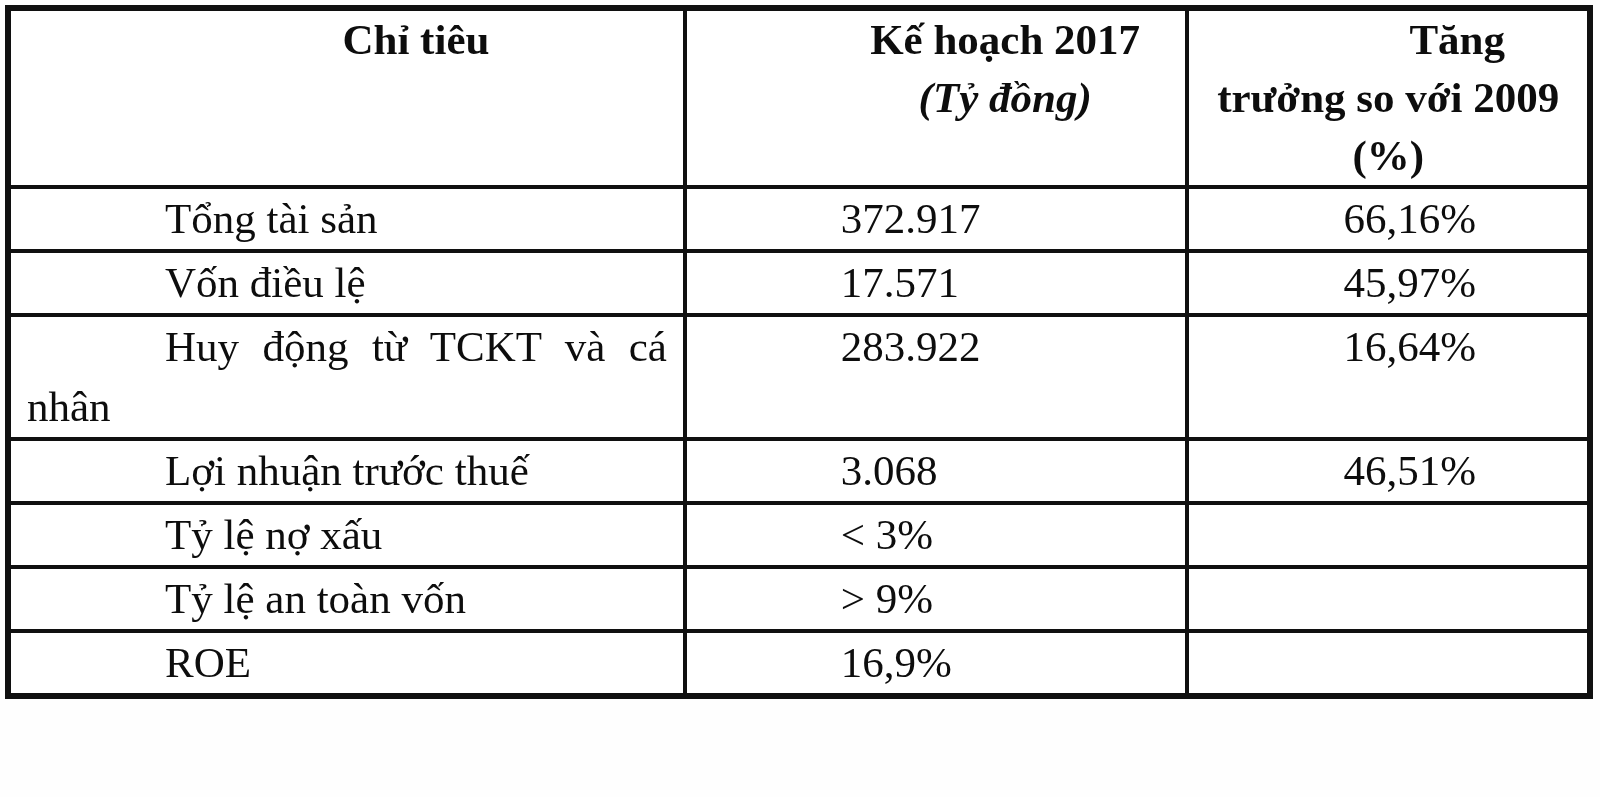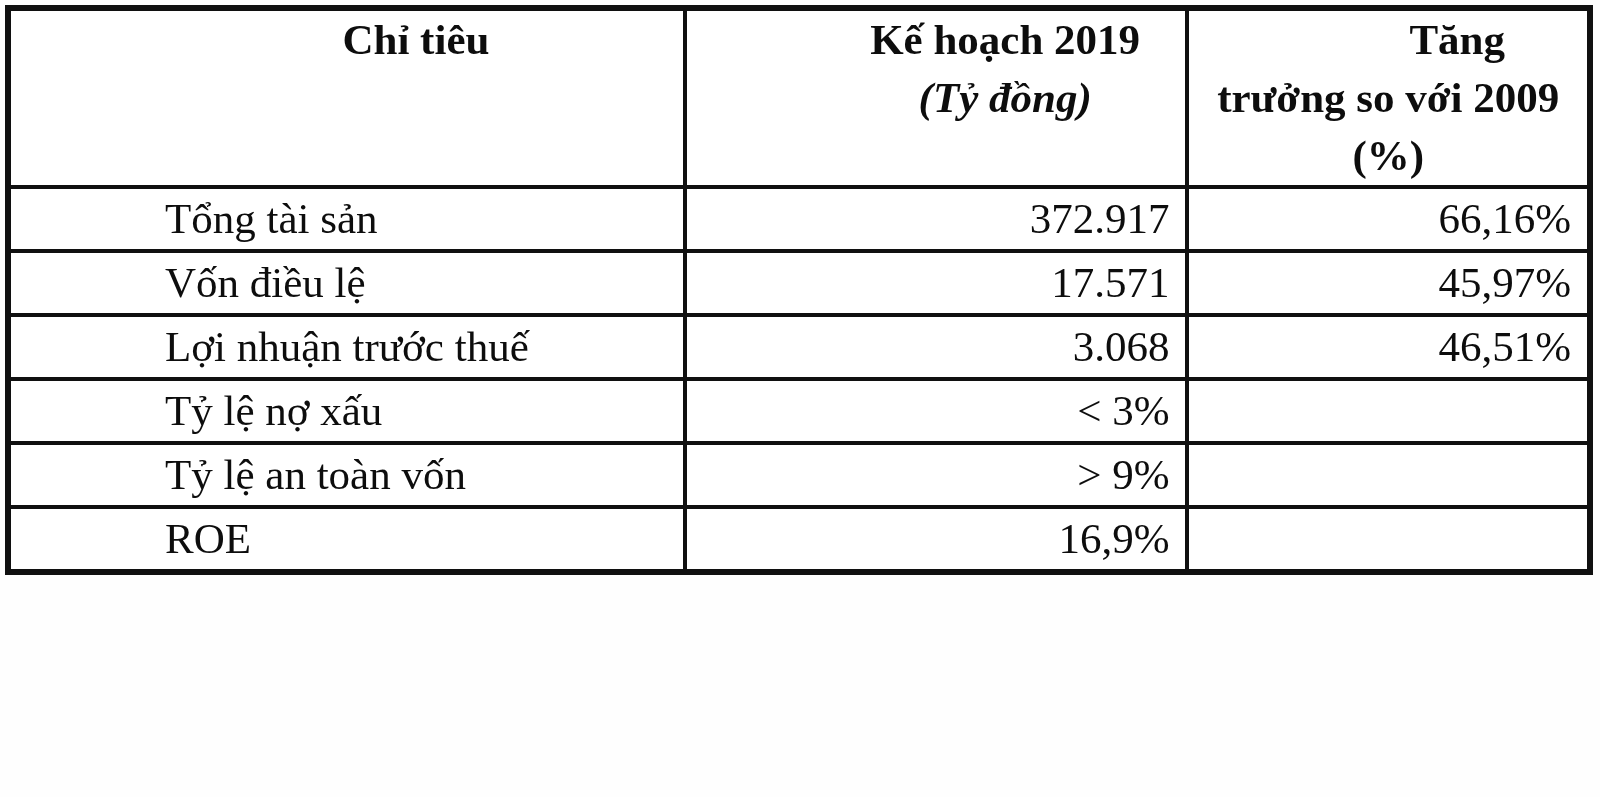--- a/index.html
+++ b/index.html
@@ -61,61 +61,66 @@
   
   td.lab {
     text-align: justify;
     text-indent: 138px;
     line-height: 60px;
   }
   td.lab.wraplab { word-spacing: 9px; }
 
   
   td.val, td.gro {
-    text-align: right;
+    text-align: left;
     text-indent: 138px;
     line-height: 60px;
   }
 </style>
 </head>
 <body>
 
 <div class="page">
   <table class="plan-table">
     <colgroup>
       <col class="c1">
       <col class="c2">
       <col class="c3">
     </colgroup>
     <thead>
       <tr class="header-row">
         <th>
           <div class="hline ind">Chỉ tiêu</div>
         </th>
         <th>
-          <div class="hline ind">Kế hoạch 2019</div>
+          <div class="hline ind">Kế hoạch 2017</div>
           <div class="hline ind italic">(Tỷ đồng)</div>
         </th>
         <th>
           <div class="hline ind">Tăng</div>
           <div class="hline">trưởng so với 2009</div>
           <div class="hline">(%)</div>
         </th>
       </tr>
     </thead>
     <tbody>
       <tr>
         <td class="lab">Tổng tài sản</td>
         <td class="val">372.917</td>
         <td class="gro">66,16%</td>
       </tr>
       <tr>
         <td class="lab">Vốn điều lệ</td>
         <td class="val">17.571</td>
         <td class="gro">45,97%</td>
+      </tr>
+      <tr class="tall">
+        <td class="lab wraplab">Huy động từ TCKT và cá nhân</td>
+        <td class="val">283.922</td>
+        <td class="gro">16,64%</td>
       </tr>
       <tr>
         <td class="lab">Lợi nhuận trước thuế</td>
         <td class="val">3.068</td>
         <td class="gro">46,51%</td>
       </tr>
       <tr class="last">
         <td class="lab">Tỷ lệ nợ xấu</td>
         <td class="val">&lt; 3%</td>
         <td class="gro"></td>

